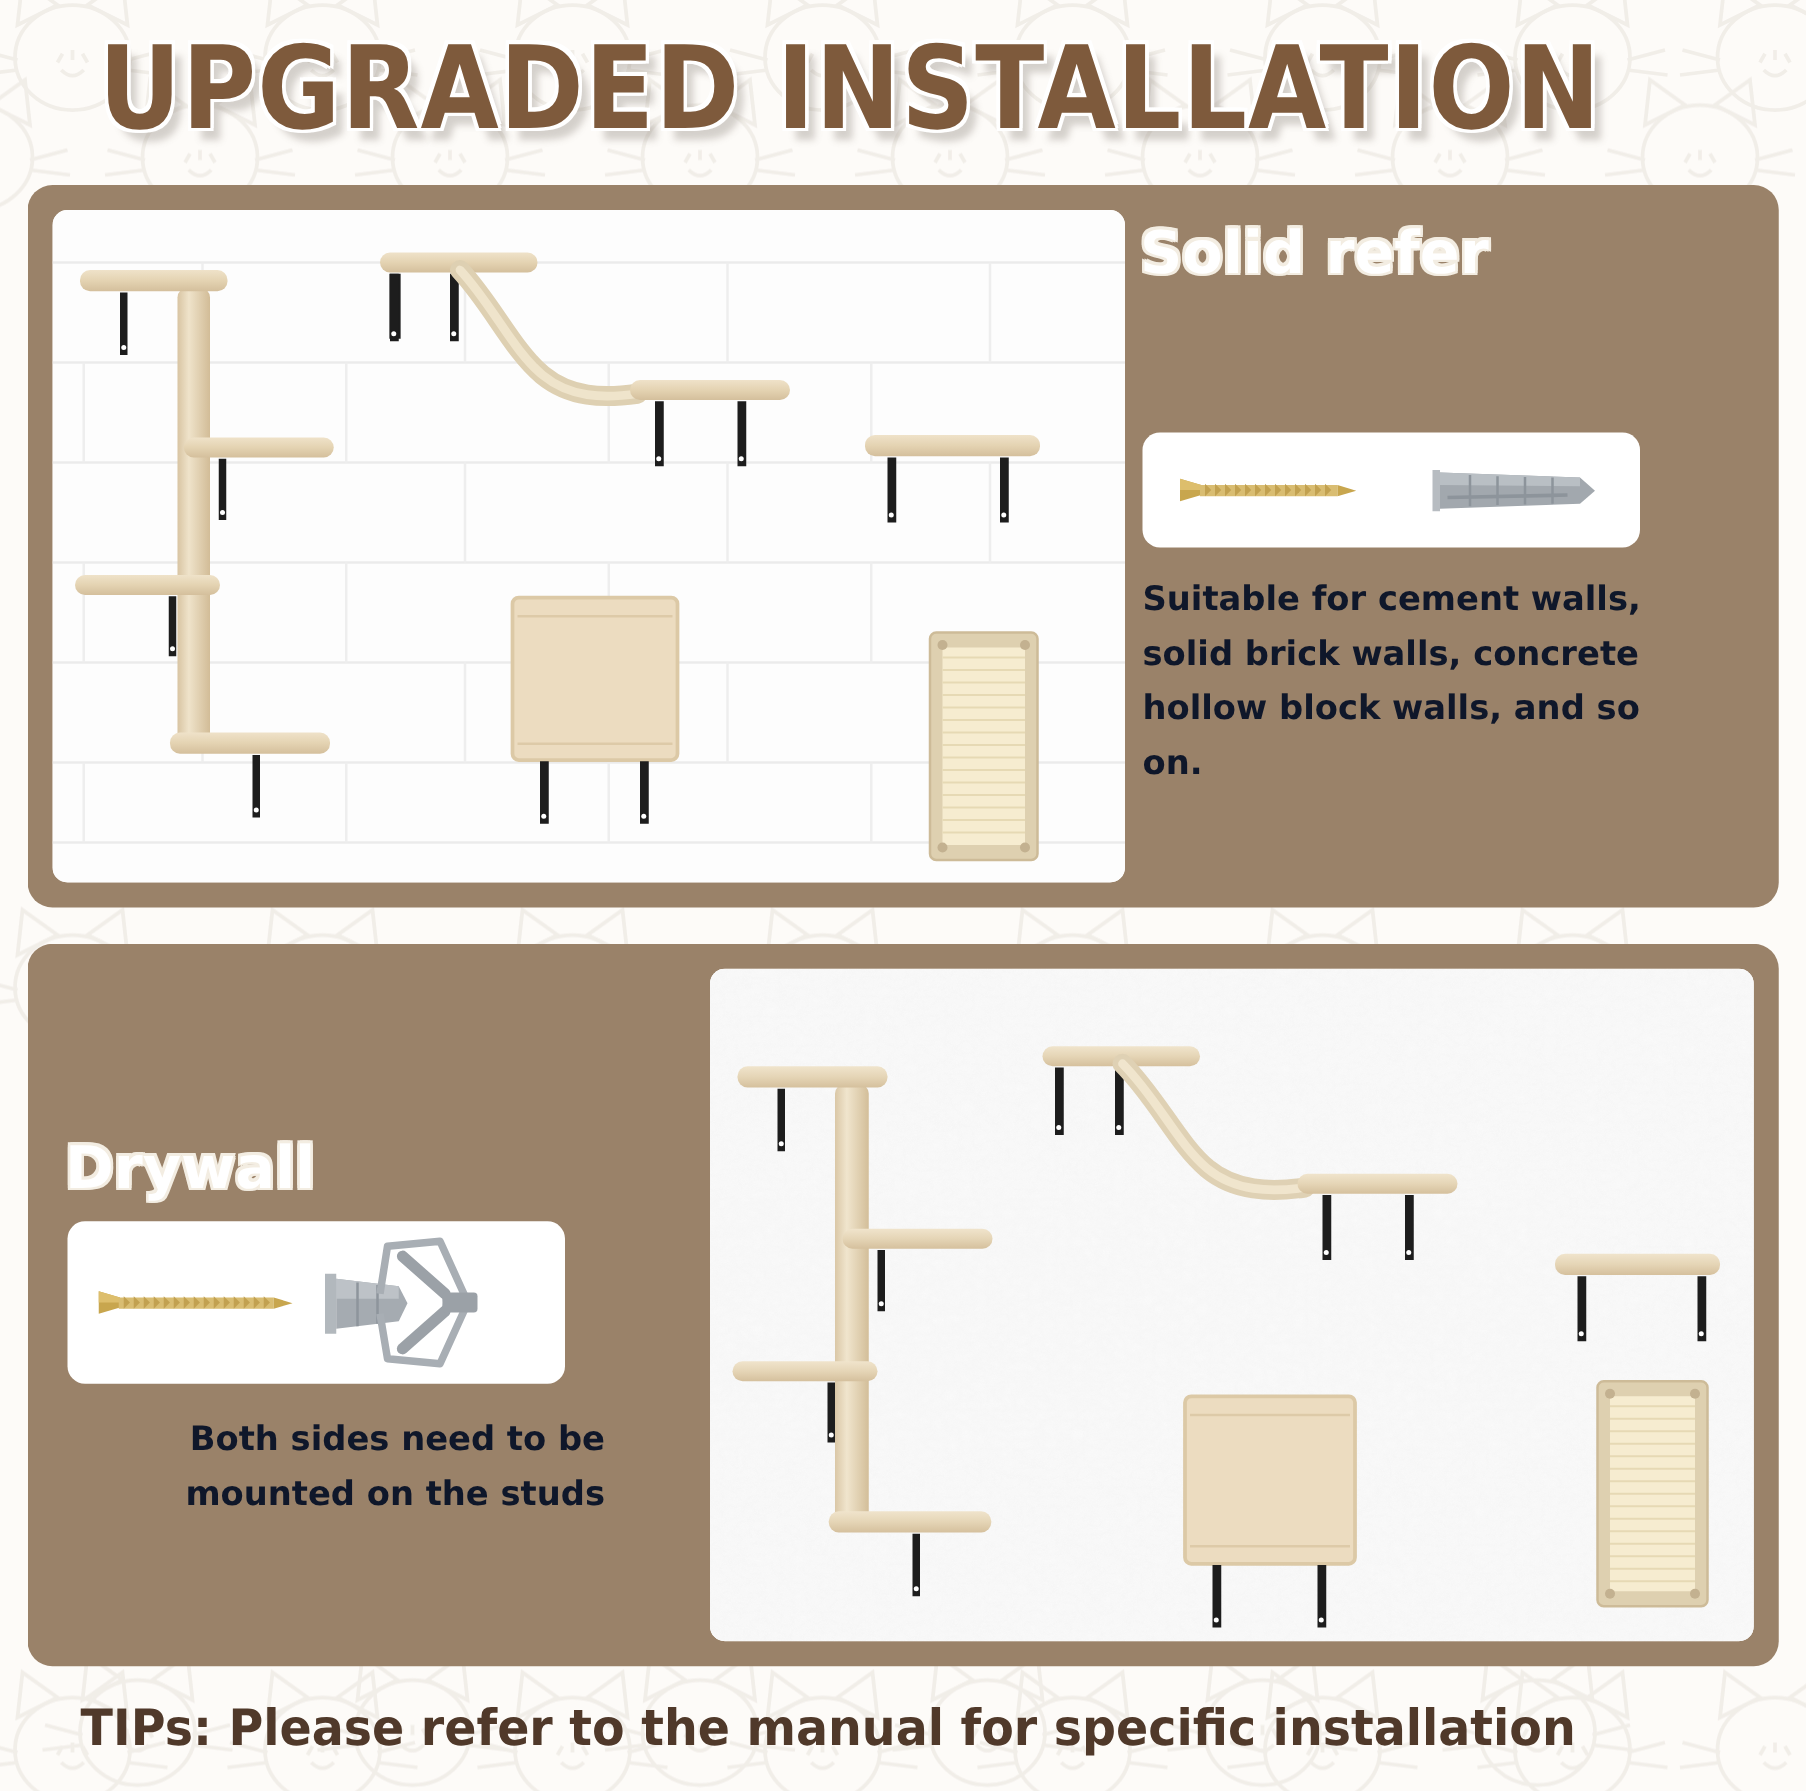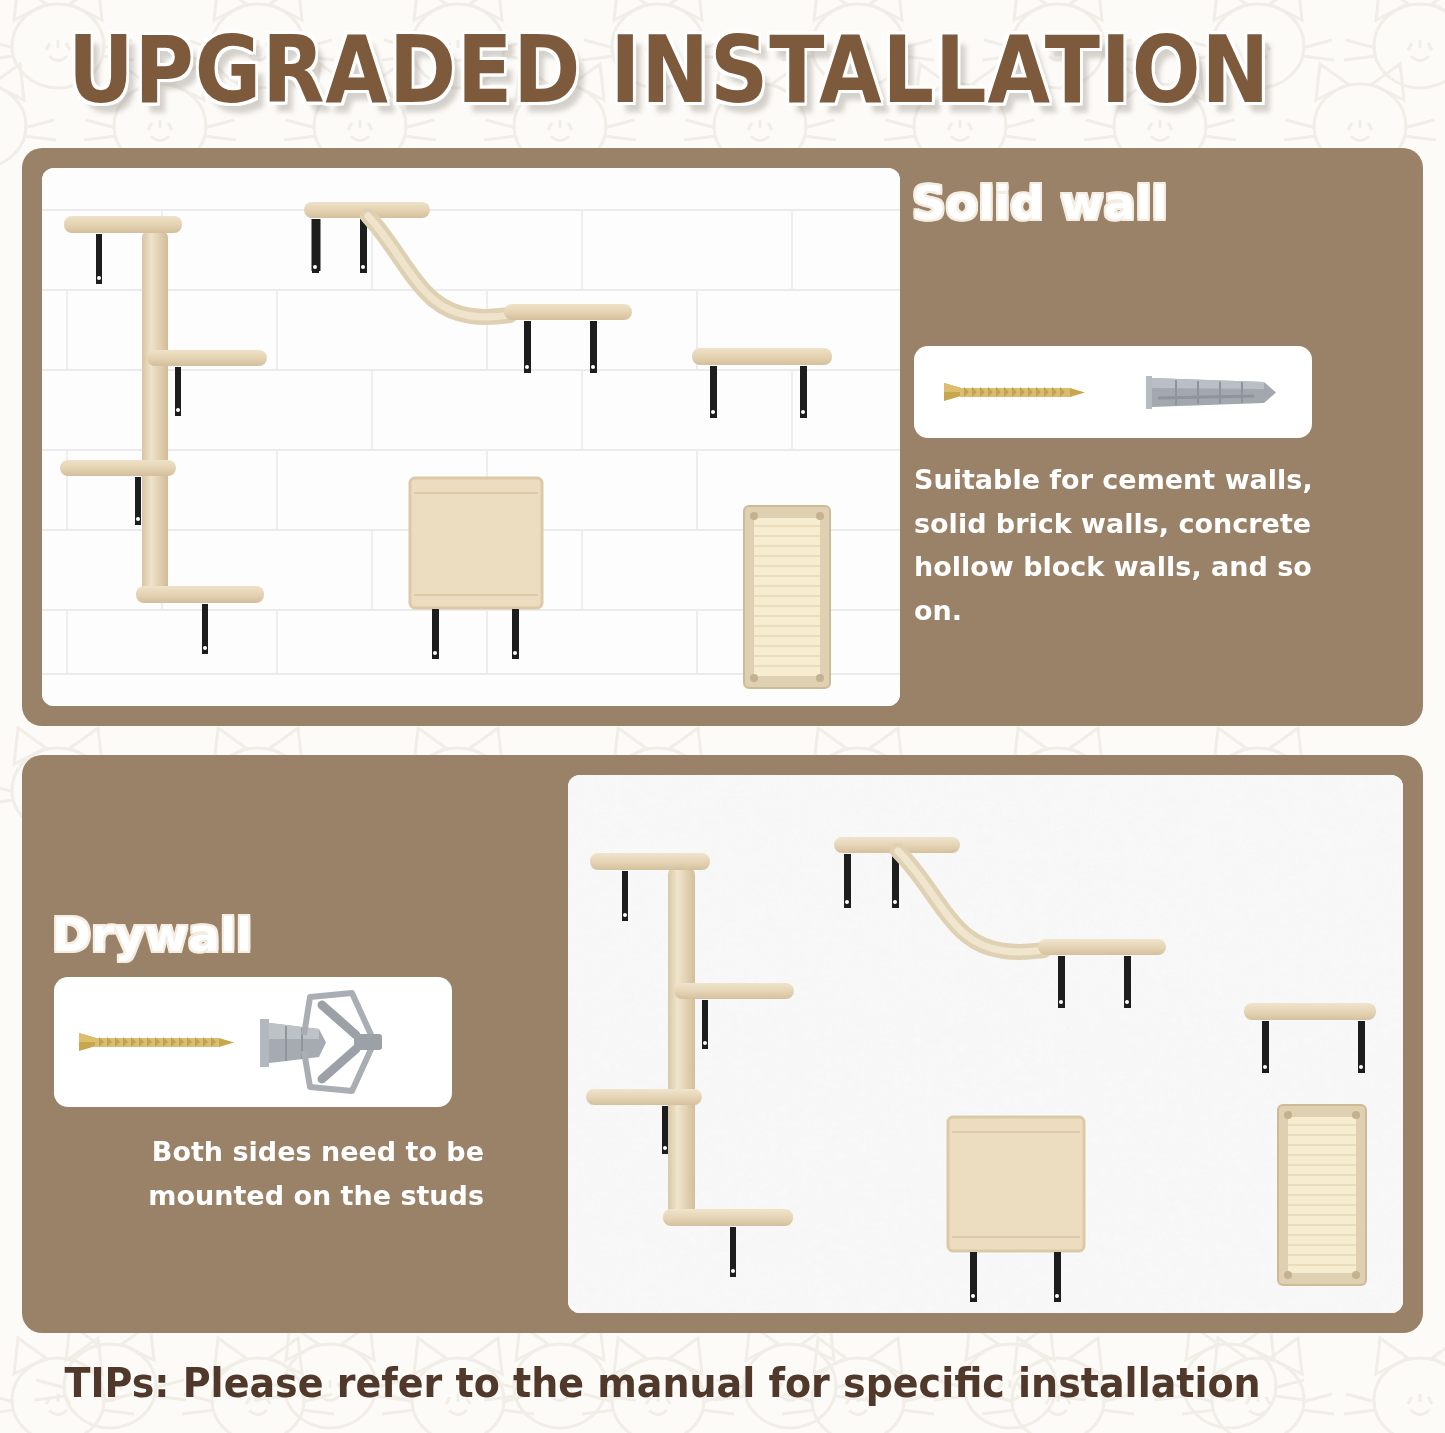--- a/index.html
+++ b/index.html
@@ -8,21 +8,21 @@
     background:#fdfbf8;
     font-family:"Liberation Sans", sans-serif;
     position:relative;overflow:hidden;
   }
 
   
   #watermark{position:absolute;inset:0;z-index:0;pointer-events:none;}
 
   
   #title-bar{
-    position:absolute;left:4px;top:0;width:1330px;height:140px;z-index:3;
+    position:absolute;left:15px;top:0;width:1330px;height:140px;z-index:3;
     display:flex;align-items:center;justify-content:center;
   }
   #page-title{
     font-family:"DejaVu Sans", sans-serif;
     font-size:92px;font-weight:bold;
     color:#7e5a3c;
     letter-spacing:1px;
     transform:scaleX(0.88);
     white-space:nowrap;
     text-shadow:
@@ -52,21 +52,21 @@
     position:absolute;
     font-size:47px;font-weight:bold;color:#ffffff;
     font-family:"DejaVu Sans", sans-serif;
     text-shadow:
       -2px -2px 0 #f3ede2, 2px -2px 0 #f3ede2, -2px 2px 0 #f3ede2, 2px 2px 0 #f3ede2,
       0 -2px 0 #f3ede2, 0 2px 0 #f3ede2, -2px 0 0 #f3ede2, 2px 0 0 #f3ede2;
     white-space:nowrap;
   }
   .side-desc{
     position:absolute;
-    font-size:27px;font-weight:bold;color:#ffffff;
+    font-size:27px;font-weight:bold;color:#0f172a;
     line-height:1.62;
     font-family:"DejaVu Sans", sans-serif;
   }
   .hw-card{
     position:absolute;background:#ffffff;border-radius:14px;
   }
 
   
   #tips{
     position:absolute;left:0;top:1348px;width:1326px;height:70px;z-index:3;
@@ -280,21 +280,21 @@
           <line x1="712" y1="498" x2="778" y2="498"></line>
         </g>
         <circle cx="712" cy="348" r="4" fill="#c3b190"></circle>
           <circle cx="778" cy="348" r="4" fill="#c3b190"></circle>
         <circle cx="712" cy="510" r="4" fill="#c3b190"></circle>
           <circle cx="778" cy="510" r="4" fill="#c3b190"></circle>
       </g>
     </svg>
   </div>
 
-  <div class="side-head" style="left:890px;top:27px;">Solid wall</div>
+  <div class="side-head" style="left:890px;top:27px;">Solid refer</div>
 
   <div class="hw-card" style="left:892px;top:198px;width:398px;height:92px;">
     <svg viewBox="0 0 398 92" style="width:100%;height:100%;display:block;">
 
       <g>
         <path d="M30,37 L30,55 L47,50 L47,42 Z" fill="#c8a64e"></path>
         <path d="M30,37 L47,42 L47,46 L30,46 Z" fill="#ddbe6c"></path>
         <rect x="46" y="42" width="110" height="9" fill="#d9bd72"></rect>
         <g fill="#c2a150">
           <path d="M50,41 l5,5 l-5,5 z"></path>

